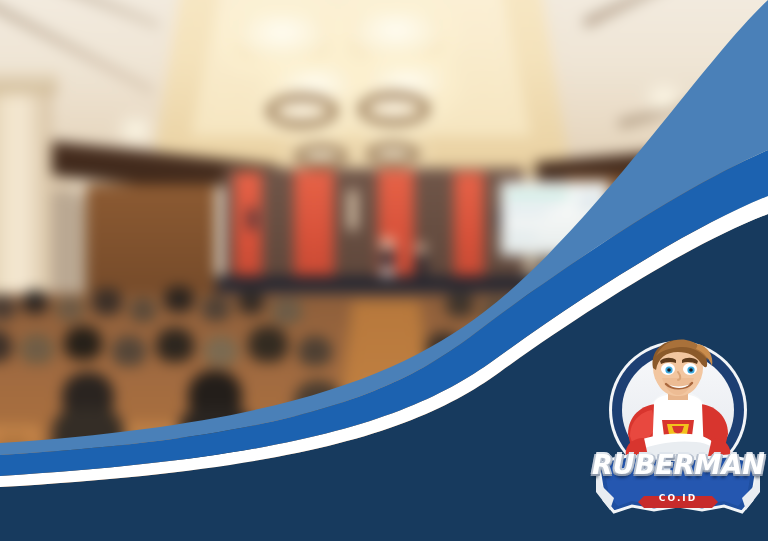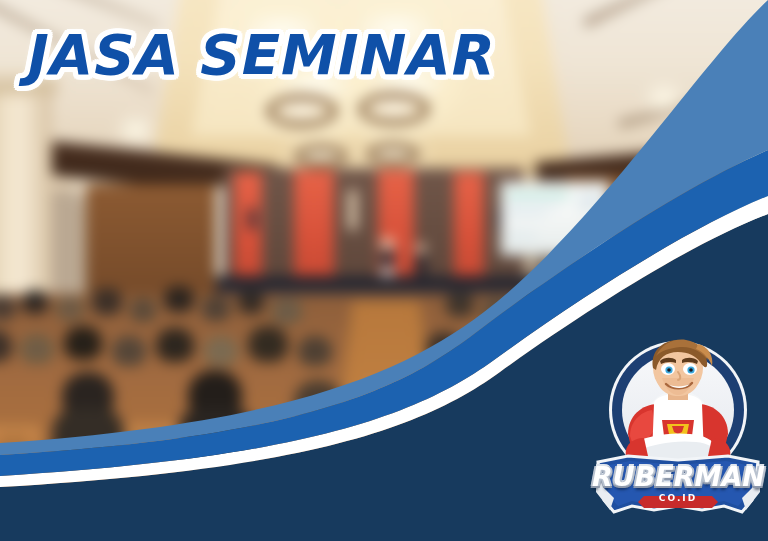--- a/index.html
+++ b/index.html
@@ -190,21 +190,21 @@
     box-shadow:0 0 0 3px #f3f5f8;
   }
   .logo-badge-inner {
     position:absolute; left:10px; top:10px; right:10px; bottom:10px;
     border-radius:50%;
     background:linear-gradient(180deg,#f7f8fa 0%,#e4e8ee 100%);
   }
   .logo-char { position:absolute; left:20px; top:0px; width:132px; height:150px; }
   .logo-ribbon { position:absolute; left:0; top:110px; width:172px; height:78px; }
   .ruberman-text {
-    position:absolute; left:0; top:125px; width:172px;
+    position:absolute; left:0; top:113px; width:172px;
     font-family:"DejaVu Sans", sans-serif;
     font-size:27px; font-weight:900; font-style:italic;
     letter-spacing:0px;
     color:#ffffff;
     text-shadow:
       2px 0 0 #b9c2cf,-2px 0 0 #b9c2cf,0 2px 0 #8e99ab,0 -2px 0 #dfe5ec,
       2px 2px 0 #8e99ab, -2px 2px 0 #8e99ab,
       0 4px 3px rgba(10,25,50,.55);
     white-space:nowrap;
     line-height:1;
@@ -347,21 +347,20 @@
         <div class="chair-slat" style="left:314px;top:152px;height:38px;"></div>
         <div class="chair-slat" style="left:324px;top:152px;height:38px;"></div>
         <div class="chair-slat" style="left:432px;top:156px;height:34px;"></div>
         <div class="chair-slat" style="left:442px;top:156px;height:34px;"></div>
         <div class="chair-slat" style="left:452px;top:156px;height:34px;"></div>
       </div>
 
     </div>
   </div>
 
-  <div class="headline">JASA SEMINAR</div>
 
   <svg class="waves" width="768" height="541" viewBox="0 0 768 541" preserveAspectRatio="none">
 
     <path fill="#173a5e" d="M 768,214
              C 700,240 600,300 500,372
              C 420,430 300,470 0,487
              L 0,541 L 768,541 Z"></path>
 
     <path fill="#ffffff" d="M 768,196
              C 698,224 596,286 494,360

